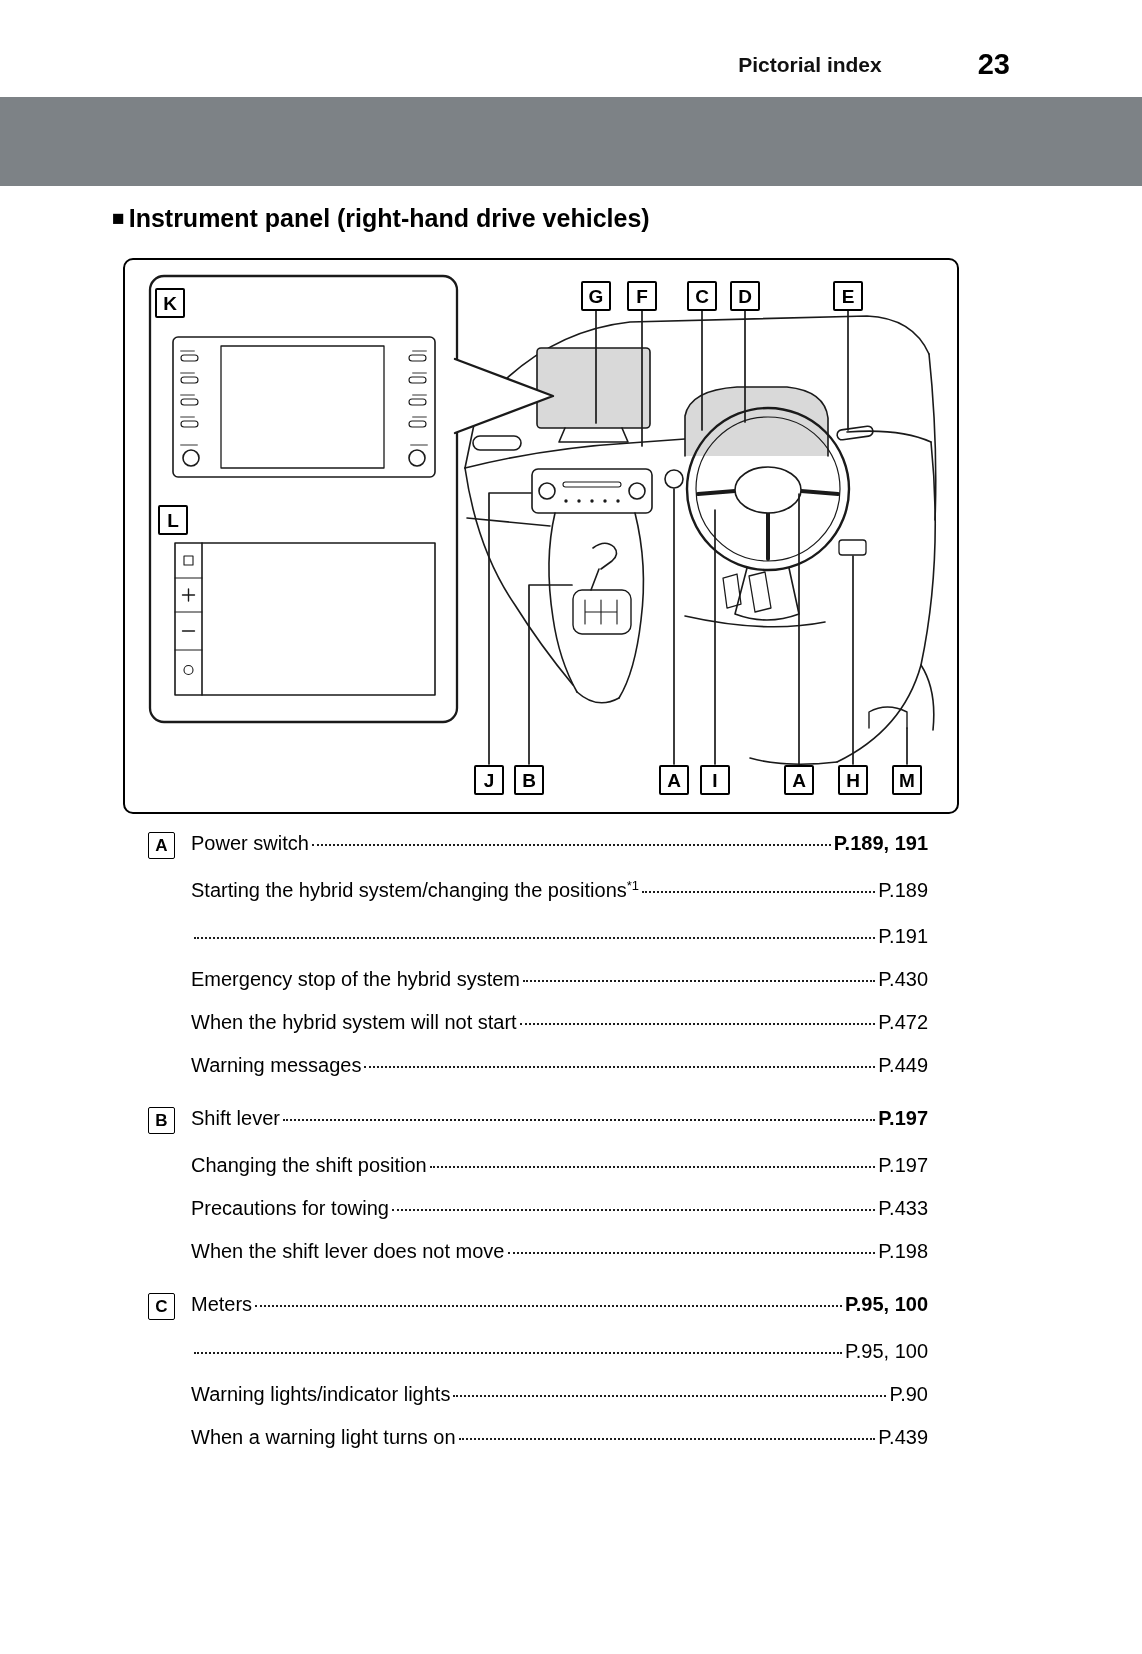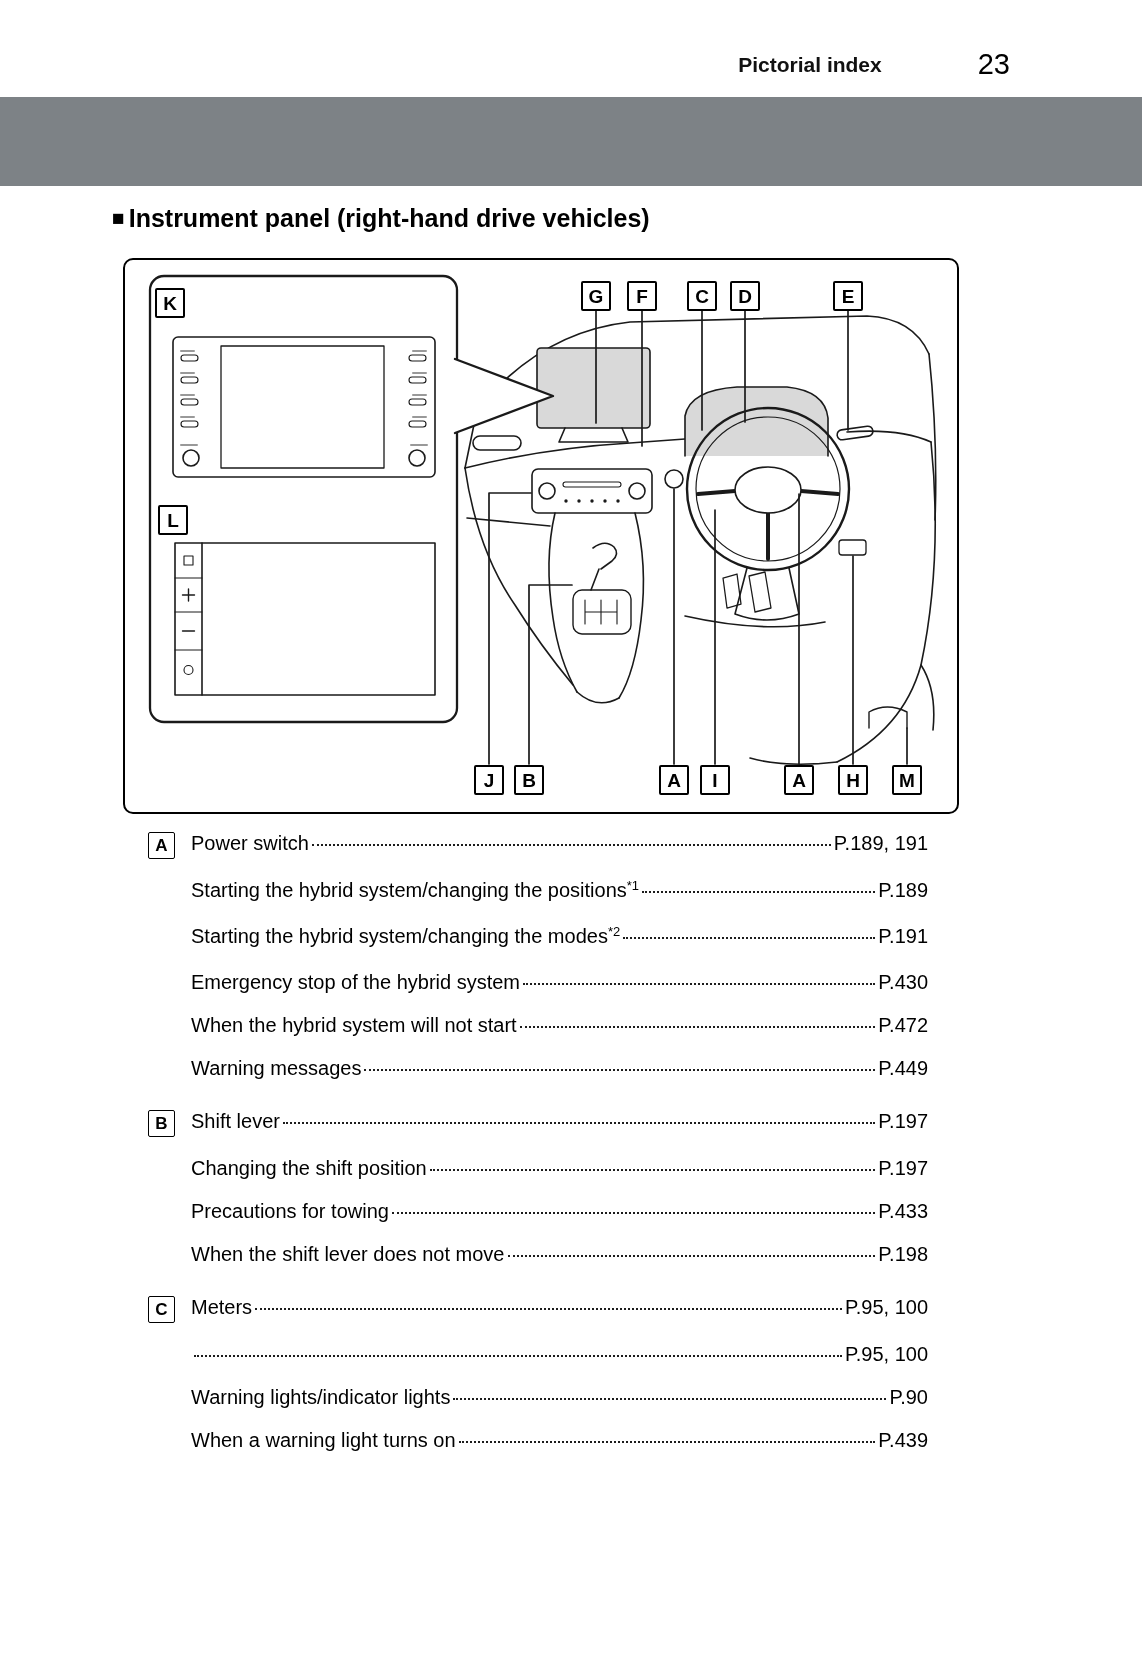--- a/index.html
+++ b/index.html
@@ -8,21 +8,21 @@
     width:1142px; height:1654px; position:relative; overflow:hidden;
     font-family:"Liberation Sans", sans-serif; color:#000;
   }
 
   
   .topbar {
     height:97px; display:flex; justify-content:flex-end; align-items:flex-end;
     padding:0 132px 20px 0; gap:96px;
   }
   .topbar .section-name { font-size:21px; font-weight:bold; color:#111; }
-  .topbar .page-num { font-size:29px; font-weight:normal; line-height:0.9;text-align:center; }
+  .topbar .page-num { font-size:29px; font-weight:bold; line-height:0.9;text-align:center; }
   .gray-band { height:89px; width:1142px; background:#7d8286; }
 
   
   .title-row {
     margin:16px 0 0 112px; display:flex; align-items:center; gap:4px;
     font-size:25px; font-weight:bold; height:32px;
   }
   .title-row .marker { font-size:21px; line-height:1; transform:translateY(-1px); }
 
   
@@ -44,21 +44,21 @@
   .entry { display:flex; align-items:baseline; margin-top:30px; }
   .entry:first-child { margin-top:0; }
   .keybox {
     display:inline-flex; align-items:center; justify-content:center;
     width:27px; height:27px; border:1.9px solid #000; border-radius:2px;
     font-size:17px; font-weight:bold; margin-right:16px; flex:none;
     align-self:center;
   }
   .entry-title { font-size:20px; font-weight:normal; white-space:nowrap; }
   .dots { flex:1 1 auto; margin:0 3px; border-bottom:2.4px dotted #1c1c1c; transform:translateY(-4px); min-width:20px; }
-  .pageref { font-size:20px; font-weight:normal; white-space:nowrap; }
+  .pageref { font-size:20px; font-weight:bold; white-space:nowrap; }
   .sub { display:flex; align-items:baseline; margin:19px 0 0 43px; line-height:24px; }
   .sub.sup-row { margin-top:19px; }
   .sub .sub-text { font-size:20px; white-space:nowrap; }
   .sub .pageref { font-weight:normal; }
   .fnref { font-size:13px; position:relative; top:-0.55em; font-weight:normal; }
 </style>
 </head>
 <body>
 
 <div class="topbar">
@@ -232,21 +232,20 @@
     <span class="entry-title">Power switch</span>
     <span class="dots"></span>
     <span class="pageref">P.189, 191</span>
   </div>
   <div class="sub sup-row">
     <span class="sub-text"><span>Starting the hybrid system/changing the positions</span><span class="fnref">*1</span></span>
     <span class="dots"></span>
     <span class="pageref">P.189</span>
   </div>
   <div class="sub sup-row">
-    <span class="sub-text"><span>Starting the hybrid system/changing the modes</span><span class="fnref">*2</span></span>
     <span class="dots"></span>
     <span class="pageref">P.191</span>
   </div>
   <div class="sub">
     <span class="sub-text">Emergency stop of the hybrid system</span>
     <span class="dots"></span>
     <span class="pageref">P.430</span>
   </div>
   <div class="sub">
     <span class="sub-text">When the hybrid system will not start</span>

